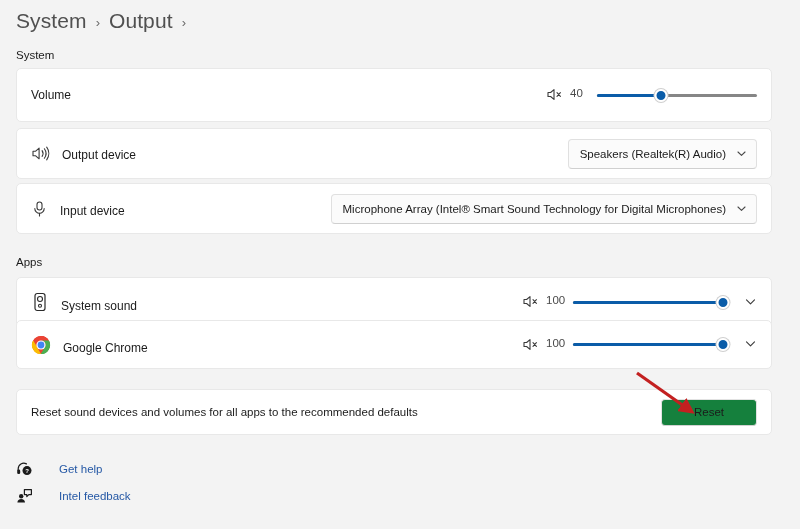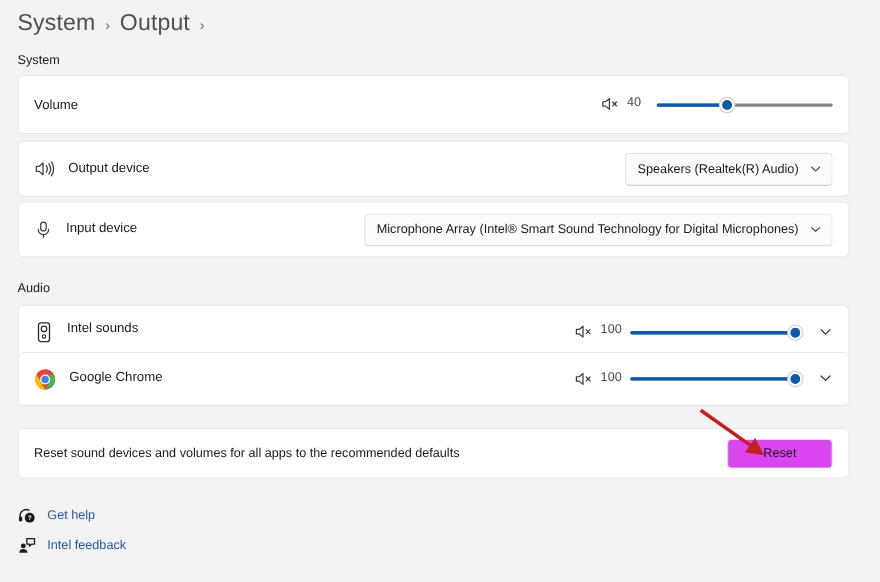--- a/index.html
+++ b/index.html
@@ -73,21 +73,21 @@
   }
   .card.row-volume   { top: 68px;  height: 54px; }
   .card.row-output   { top: 128px; height: 51px; }
   .card.row-input    { top: 183px; height: 51px; }
   .card.row-sys      { top: 277px; height: 50px; }
   .card.row-chrome   { top: 320px; height: 49px; }
   .card.row-reset    { top: 389px; height: 46px; gap: 13px; }
 
   .row-left {
     display: flex;
-    align-items: flex-start;
+    align-items: flex-end;
     gap: 12px;
     flex: 1 1 auto;
     min-width: 0;
   }
   .row-title {
     font-size: 12px;
     color: #1b1b1b;
     white-space: nowrap;
   }
   .row-right {
@@ -177,21 +177,21 @@
     font-size: 11.5px;
     color: #1b1b1b;
     white-space: nowrap;
   }
 
   
   .reset-btn {
     height: 27px;
     min-width: 96px;
     padding: 0 16px;
-    background: #d946ef;
+    background: #15803d;
     border: 1px solid #e2e2e2;
     border-bottom-color: #d2d2d2;
     border-radius: 4px;
     font-family: "Liberation Sans", sans-serif;
     font-size: 11.5px;
     color: #1b1b1b;
     display: inline-flex;
     align-items: center;
     justify-content: center;
   }
@@ -199,21 +199,21 @@
     font-size: 11.5px;
     color: #1b1b1b;
   }
 
   
   .footer-link {
     position: absolute;
     left: 16px;
     display: flex;
     align-items: center;
-    gap: 10px;
+    gap: 26px;
   }
   #link-get-help { top: 461px; }
   #link-give-feedback { top: 488px; }
   .footer-link .label {
     font-size: 11.5px;
     color: #2558a5;
   }
 
   
   .annotation {
@@ -301,32 +301,32 @@
         <span>Microphone Array (Intel® Smart Sound Technology for Digital Microphones)</span>
         <span class="icon">
           <svg width="11" height="11" viewBox="0 0 11 11">
             <path d="M2 4l3.5 3.4L9 4" fill="none" stroke="#4a4a4a" stroke-width="1.1" stroke-linecap="round" stroke-linejoin="round"></path>
           </svg>
         </span>
       </div>
     </div>
   </div>
 
-  <div class="section-label" id="label-apps">Audio</div>
+  <div class="section-label" id="label-apps">Apps</div>
 
   <div class="card row-sys">
     <div class="row-left">
       <span class="icon">
         <svg width="18" height="22" viewBox="0 0 18 22">
           <rect x="4" y="2.5" width="10" height="17" rx="2.2" fill="none" stroke="#2b2b2b" stroke-width="1.2"></rect>
           <circle cx="9" cy="8" r="2.5" fill="none" stroke="#2b2b2b" stroke-width="1.1"></circle>
           <circle cx="9" cy="14.8" r="1.5" fill="none" stroke="#2b2b2b" stroke-width="1.1"></circle>
         </svg>
       </span>
-      <span class="row-title">Intel sounds</span>
+      <span class="row-title">System sound</span>
     </div>
     <div class="row-right">
       <div class="slider-group">
         <span class="icon mute-icon">
           <svg width="17" height="15" viewBox="0 0 17 15">
             <path d="M2 5.5h2.6L8 2.6v9.8L4.6 9.5H2z" fill="none" stroke="#3a3a3a" stroke-width="1.1" stroke-linejoin="round"></path>
             <path d="M11 5.7l3.4 3.6M14.4 5.7L11 9.3" stroke="#3a3a3a" stroke-width="1.1" stroke-linecap="round"></path>
           </svg>
         </span>
         <span class="slider-value">100</span>

